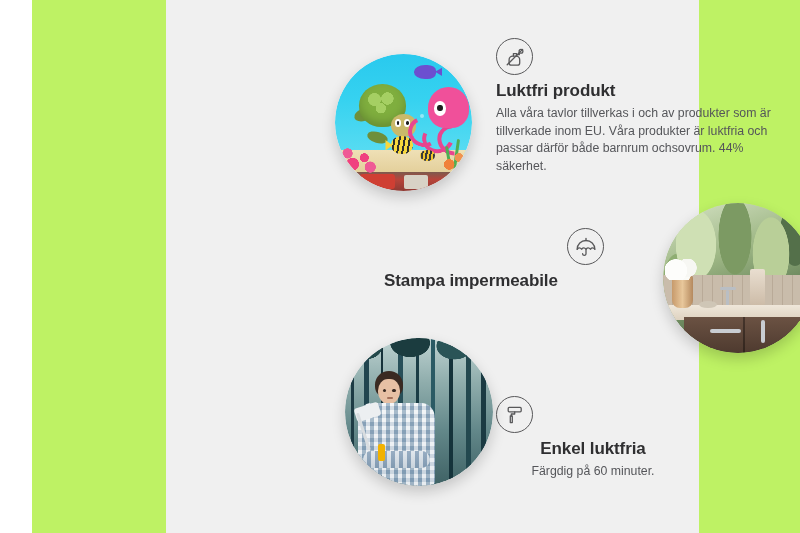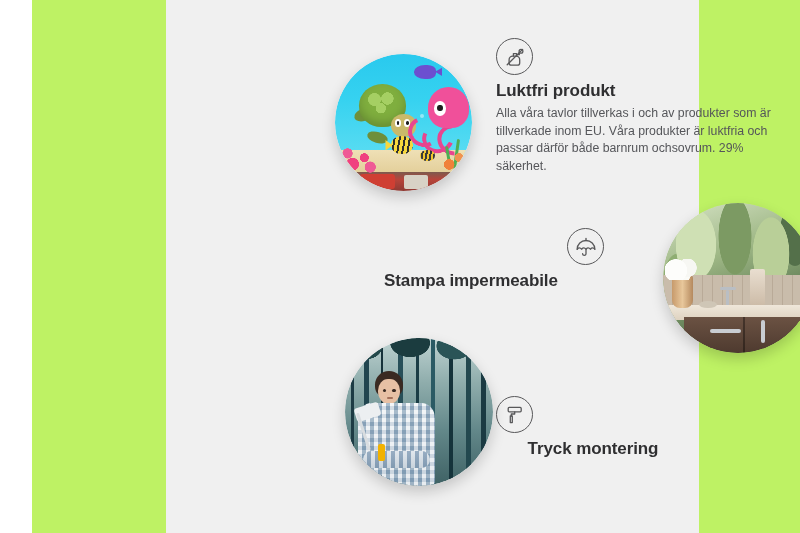--- a/index.html
+++ b/index.html
@@ -366,21 +366,21 @@
         <svg width="24" height="24" viewBox="0 0 24 24" fill="none" stroke="#58585a" stroke-width="1.3" stroke-linecap="round" stroke-linejoin="round">
           <path d="M8.4 20.2h6.0c1.3 0 2.3-1.0 2.3-2.3v-3.2c0-2.0-1.6-3.6-3.6-3.6h-3.4c-2.0 0-3.6 1.6-3.6 3.6v3.2c0 1.3 1.0 2.3 2.3 2.3z"></path>
           <path d="M10.4 11.1V8.6h3.2v2.5"></path>
           <path d="M13.6 9.6h2.6"></path>
           <path d="M16.2 9.6v-2.0"></path>
           <circle cx="18.0" cy="6.2" r="1.9"></circle>
           <path d="M4.2 19.8 19.6 4.4"></path>
         </svg>
       </div>
       <div class="feat-title">Luktfri produkt</div>
-      <p class="feat-body">Alla våra tavlor tillverkas i och av produkter som är tillverkade inom EU. Våra produkter är luktfria och passar därför både barnrum ochsovrum. 29% säkerhet.</p>
+      <p class="feat-body">Alla våra tavlor tillverkas i och av produkter som är tillverkade inom EU. Våra produkter är luktfria och passar därför både barnrum ochsovrum. 44% säkerhet.</p>
     </div>
 
     <div class="feature" id="feature-waterproof">
       <div class="icon-circle">
         <svg width="24" height="24" viewBox="0 0 24 24" fill="none" stroke="#58585a" stroke-width="1.3" stroke-linecap="round" stroke-linejoin="round">
           <path d="M3.2 14.2c0-4.8 3.9-8.7 8.8-8.7s8.8 3.9 8.8 8.7"></path>
           <path d="M3.2 14.2c1.5-1.7 3.0-1.7 4.4 0 1.5-1.7 3.0-1.7 4.4 0 1.5-1.7 3.0-1.7 4.4 0 1.5-1.7 3.0-1.7 4.4 0"></path>
           <path d="M12 5.5V3.4"></path>
           <path d="M12 14.2v4.5a1.7 1.7 0 0 1-3.4 0"></path>
         </svg>
@@ -389,17 +389,18 @@
     </div>
 
     <div class="feature" id="feature-easy">
       <div class="icon-circle">
         <svg width="24" height="24" viewBox="0 0 24 24" fill="none" stroke="#58585a" stroke-width="1.3" stroke-linecap="round" stroke-linejoin="round">
           <rect x="5.2" y="4.4" width="13.0" height="4.4" rx="1.0"></rect>
           <path d="M11.7 8.8v2.2H8.3v2.0"></path>
           <path d="M8.3 13.0h1.0v6.6H7.3V13.0z"></path>
         </svg>
       </div>
-      <div class="feat-title">Tryck montering</div>
+      <div class="feat-title">Enkel luktfria</div>
+      <p class="feat-body">Färgdig på 60 minuter.</p>
     </div>
 
   </div>
 </div>
 
 </body></html>

